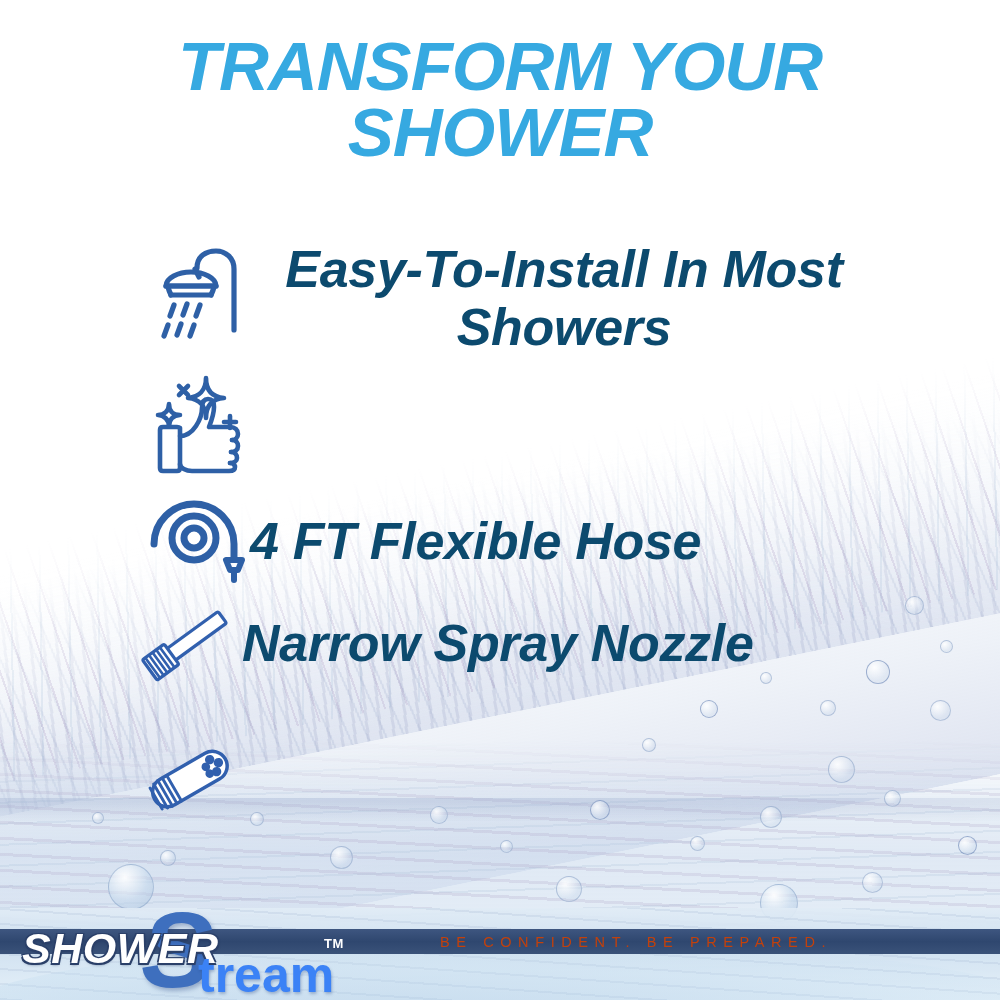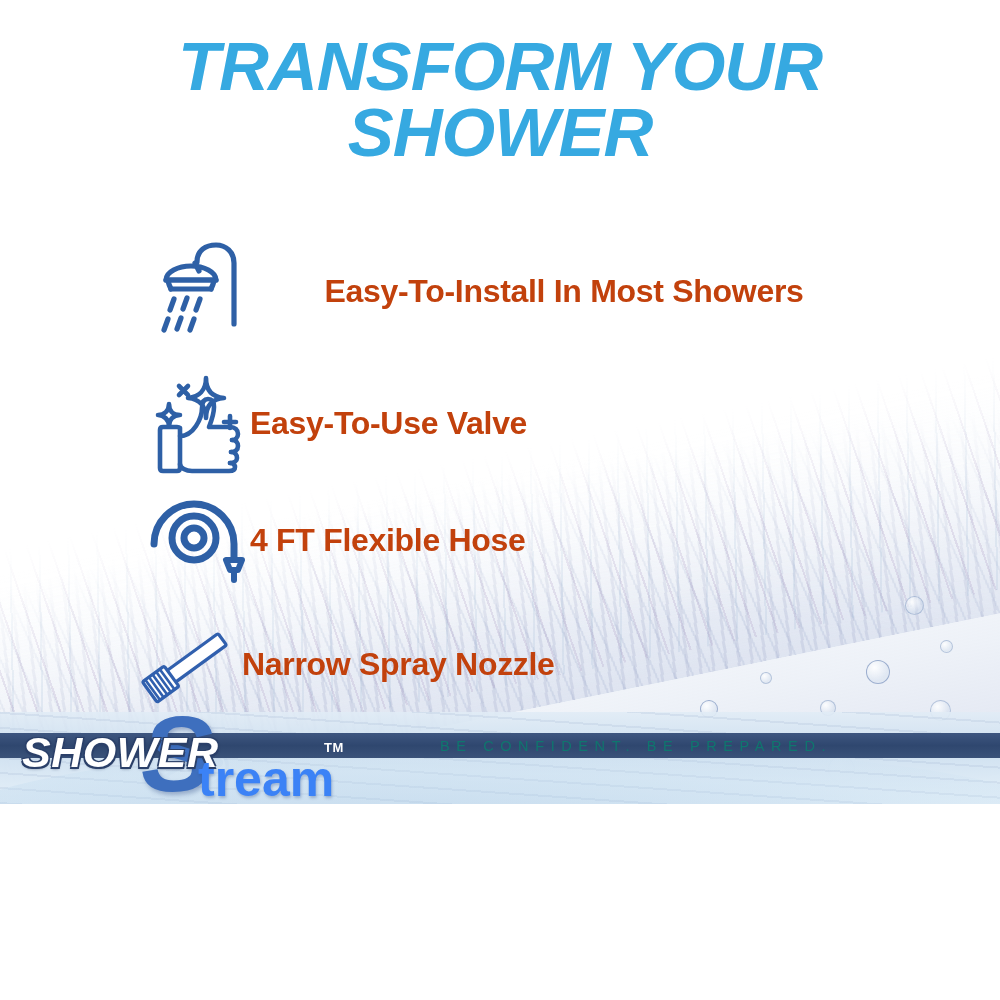--- a/index.html
+++ b/index.html
@@ -1,21 +1,21 @@
 <!DOCTYPE html>
 <html><head>
 <meta charset="utf-8">
 <style>
   html,body{margin:0;padding:0;background:#fff;}
   body{
     width:1000px;height:1000px;overflow:hidden;
     font-family:"Liberation Sans",sans-serif;
     -webkit-font-smoothing:antialiased;
   }
-  .poster{position:relative;width:1000px;height:804px;background:#ffffff;overflow:hidden;}
+  .poster{position:relative;width:1000px;height:1000px;background:#ffffff;overflow:hidden;}
 
   
   .water-layer{position:absolute;inset:0;pointer-events:none;}
 
   .splash-diag{
     position:absolute;left:-60px;top:470px;width:1180px;height:520px;
     background:
       linear-gradient(to top, rgba(190,200,226,.50) 0%, rgba(205,216,234,.34) 26%, rgba(222,232,244,.16) 52%, rgba(255,255,255,0) 76%);
     -webkit-mask-image:linear-gradient(to top,#000 0 58%,rgba(0,0,0,.85) 74%,rgba(0,0,0,0) 100%);
     mask-image:linear-gradient(to top,#000 0 58%,rgba(0,0,0,.85) 74%,rgba(0,0,0,0) 100%);
@@ -71,28 +71,29 @@
     font-weight:bold;font-style:italic;font-size:69px;line-height:.95;
     letter-spacing:-1px;color:#36A9E1;white-space:pre-line;
   }
 
   
   .features{position:absolute;left:0;top:236px;width:1000px;}
   .feature{position:absolute;display:flex;align-items:center;}
   .f-icon{width:104px;flex:0 0 104px;display:flex;align-items:center;justify-content:center;}
   .f-icon svg{display:block;}
   .f-text{
-    color:#c2410c;font-weight:bold;font-size:32px;line-height:1.12;
+    color:#0c4a6e;font-weight:bold;font-size:52px;line-height:1.12;
     letter-spacing:-.3px;
+    font-style:italic;
   }
   .f1{left:150px;top:4px;width:760px;}
   .f1 .f-text{width:620px;text-align:center;}
   .f2{left:146px;top:138px;}
   .f3{left:146px;top:262px;}
-  .f4{left:138px;top:386px;justify-content:flex-end;}
+  .f4{left:138px;top:364px;justify-content:flex-end;}
   .f5{left:138px;top:502px;}
 
   
   .footer{position:absolute;left:0;right:0;bottom:0;height:92px;overflow:hidden;}
   .footer-water{
     position:absolute;inset:0;
     background:
       repeating-linear-gradient(4deg, rgba(170,188,214,.26) 0 2px, rgba(255,255,255,0) 2px 15px),
       linear-gradient(to bottom, rgba(225,236,246,.9), rgba(206,224,240,.95) 40%, rgba(230,241,249,1));
   }
@@ -100,21 +101,21 @@
     position:absolute;left:-5%;bottom:-18px;width:112%;height:78px;
     background:radial-gradient(120% 160% at 38% 120%, rgba(150,186,220,.55), rgba(198,222,240,.35) 52%, rgba(255,255,255,0) 78%);
     border-radius:50% 50% 0 0 / 100% 100% 0 0;
   }
   .band{
     position:absolute;left:0;right:0;top:21px;height:25px;
     background:linear-gradient(to bottom,#3E5680,#2F476F 50%,#3A5279);
   }
   .tagline{
     position:absolute;left:440px;top:21px;height:25px;display:flex;align-items:center;
-    color:#0f766e;font-size:14.5px;font-weight:normal;letter-spacing:6.6px;white-space:nowrap;
+    color:#c2410c;font-size:14.5px;font-weight:normal;letter-spacing:6.6px;white-space:nowrap;
   }
   .logo{position:absolute;left:18px;bottom:6px;width:330px;height:84px;}
   .logo-clean{
     position:absolute;left:4px;top:14px;
     font-weight:bold;font-style:italic;font-size:43px;letter-spacing:.5px;color:#ffffff;
     text-shadow:
       -1.5px -1.5px 0 #2B4069, 1.5px -1.5px 0 #2B4069,
       -1.5px  1.5px 0 #2B4069, 1.5px  1.5px 0 #2B4069,
        0 2px 3px rgba(30,50,90,.55);
   }
@@ -204,21 +205,20 @@
           <path d="M21 30 C21 37, 25 41, 32 41 C25 41, 21 46, 21 52 C21 46, 16 41, 10 41 C16 41, 21 37, 21 30 Z"></path>
           <path d="M31 12 L40 21 M40 12 L31 21"></path>
           <path d="M82 42 L82 54 M76 48 L88 48"></path>
           <path d="M32 54 L32 94 C32 96, 31 97, 29 97 L15 97 C13 97, 12 96, 12 94 L12 56 C12 54, 13 53, 15 53 L29 53 C31 53, 32 54, 32 54 Z"></path>
           <path d="M32 62 C38 62, 44 58, 48 52 C52 46, 54 40, 54 34 C54 28, 56 25, 60 25 C64 25, 66 28, 66 33 C66 40, 63 48, 61 53 L82 53 C87 53, 90 56, 90 60 C90 64, 87 66, 84 66"></path>
           <path d="M84 66 C88 66, 90 69, 90 72 C90 76, 87 78, 83 78"></path>
           <path d="M83 78 C87 78, 89 81, 89 84 C89 87, 86 89, 82 89"></path>
           <path d="M82 89 C85 89, 87 91, 87 93 C87 96, 84 97, 81 97 L44 97 C38 97, 32 94, 32 90"></path>
         </svg>
       </div>
-      <div class="f-text">Easy-To-Use Valve</div>
     </div>
 
     <div class="feature f3">
       <div class="f-icon">
         <svg width="104" height="86" viewBox="0 0 104 86" fill="none" stroke="#2E60A6" stroke-width="7" stroke-linecap="round" stroke-linejoin="round">
           <circle cx="48" cy="40" r="10"></circle>
           <circle cx="48" cy="40" r="22"></circle>
           <path d="M8 46 C8 24, 26 6, 48 6 C70 6, 88 24, 88 46 L88 60"></path>
           <path d="M80 62 L96 62 L92 72 L84 72 Z" stroke-width="6"></path>
           <path d="M88 72 L88 82" stroke-width="6"></path>

